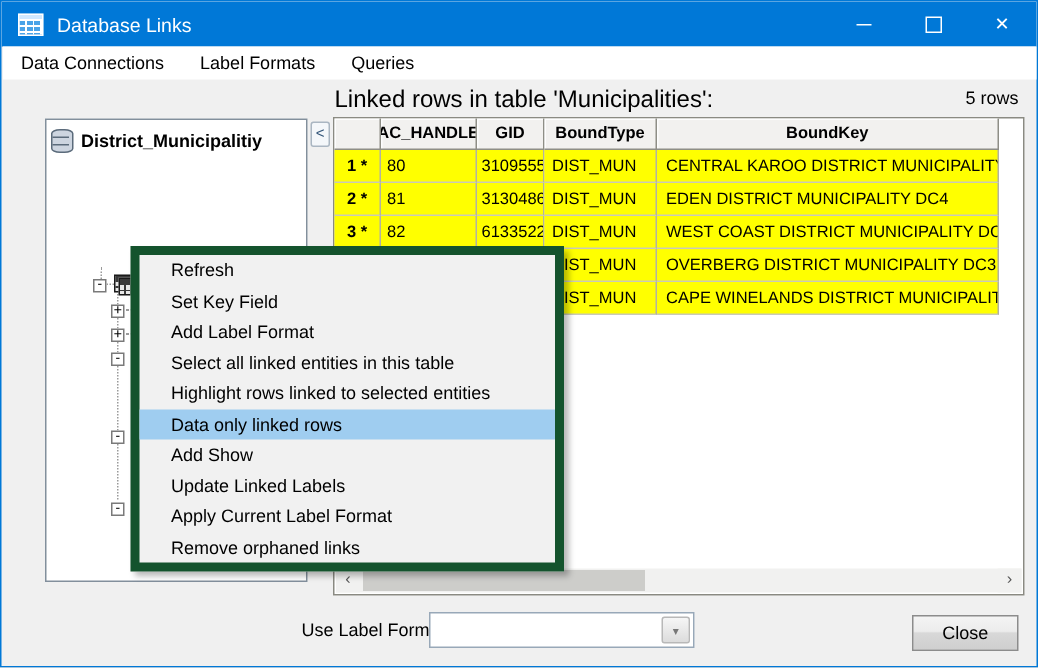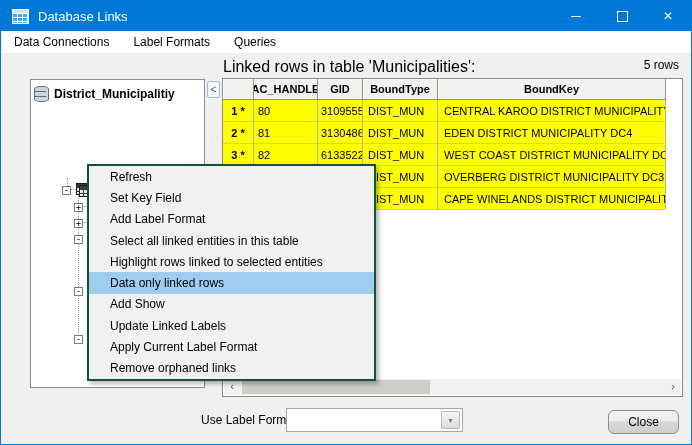--- a/index.html
+++ b/index.html
@@ -59,31 +59,31 @@
   .hcell{background:#f2f1ef;border-right:1px solid #8e8e86;border-bottom:1px solid #8e8e86;
          box-shadow:inset 1px 1px 0 #fdfdfd;font-weight:bold;justify-content:center;padding-left:0;}
   .ycell{background:#ffff00;border-right:1px solid #b2b2a2;border-bottom:1px solid #c9c9b8;}
   
   .hscroll{position:absolute;left:1px;right:1px;bottom:1px;height:16px;background:#f1f1f0;display:flex;}
   .sc-arrow{width:16px;height:16px;font-size:11px;color:#555;text-align:center;line-height:15px;background:#f1f1f0;}
   .sc-track{position:relative;flex:1;}
   .sc-thumb{position:absolute;left:2px;top:1px;width:188px;height:14px;background:#cdcdca;}
   .sc-right{margin-left:auto;}
   
-  .ctx{position:absolute;left:86px;top:163px;width:289px;height:217px;background:#f1f1f1;border:2px solid #14532d;
+  .ctx{position:absolute;left:86px;top:163px;width:289px;height:217px;background:#f1f1f1;border:6px solid #14532d;
        box-sizing:border-box;box-shadow:3px 3px 4px rgba(0,0,0,0.28);display:flex;flex-direction:column;}
   .ctx .item{flex:1;display:flex;align-items:center;padding-left:21px;font-size:12px;color:#000;}
   .ctx .item.sel{background:#9fcdf0;}
   
   .flabel{position:absolute;left:200px;top:412px;font-size:12px;color:#000;}
   .combo{position:absolute;left:285px;top:407px;width:177px;height:24px;background:#fff;border:1px solid #98a8b8;box-sizing:border-box;}
   .combo .val{position:absolute;left:4px;top:4px;font-size:12px;}
   .combo-btn{position:absolute;right:2px;top:2px;width:19px;height:18px;border:1px solid #b8b8b8;border-radius:2px;
      background:linear-gradient(#f6f6f6,#dcdcdc);font-size:8px;color:#777;text-align:center;line-height:17px;box-sizing:border-box;}
-  .close-btn{position:absolute;left:607px;top:409px;width:71px;height:24px;border:1px solid #8c8c8c;border-radius:6px;
+  .close-btn{position:absolute;left:607px;top:409px;width:71px;height:24px;border:1px solid #8c8c8c;border-radius:0;
      background:linear-gradient(#f4f4f4 0%,#ececec 45%,#d8d8d8 50%,#cfcfcf 100%);
      font-size:12px;color:#000;text-align:center;line-height:22px;box-sizing:border-box;}
 </style>
 </head>
 <body>
 
 <div class="window">
 
   <div class="titlebar">
     <div class="app-icon"></div>

